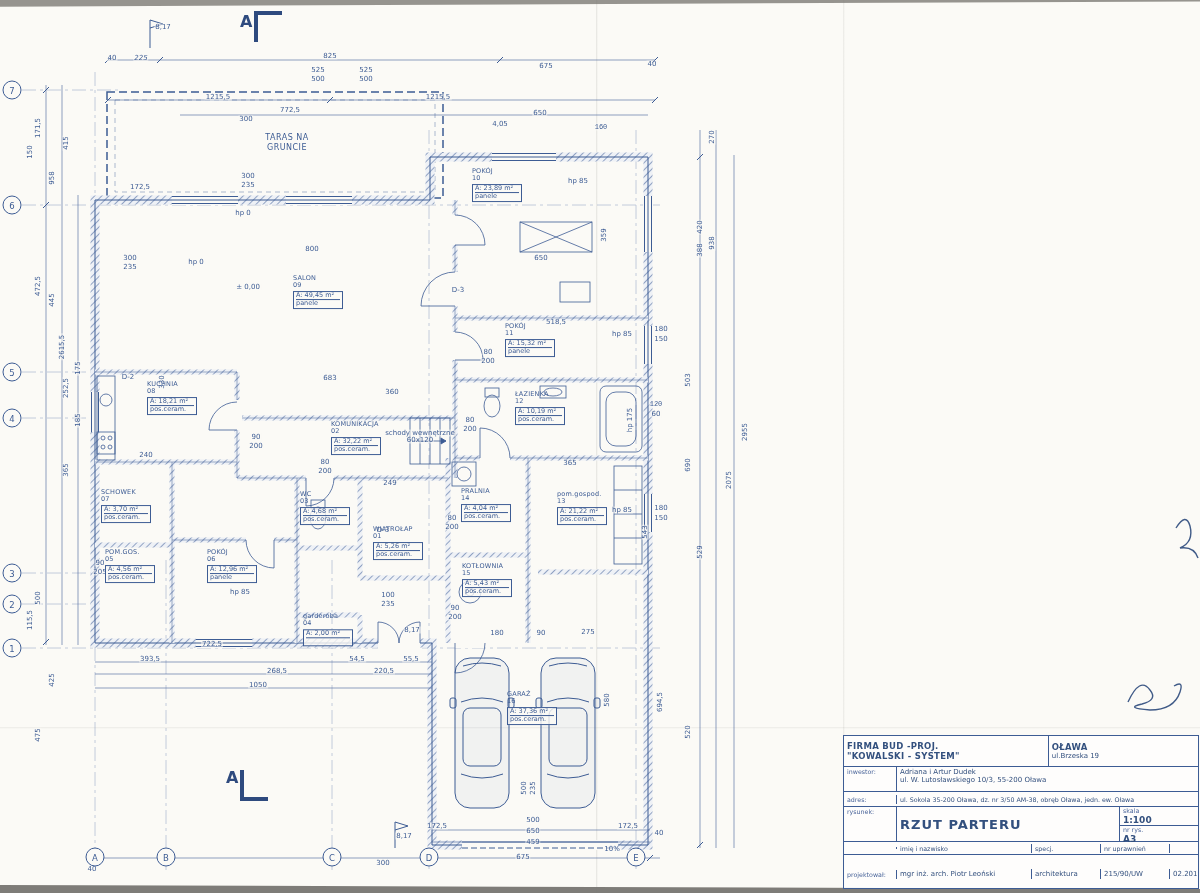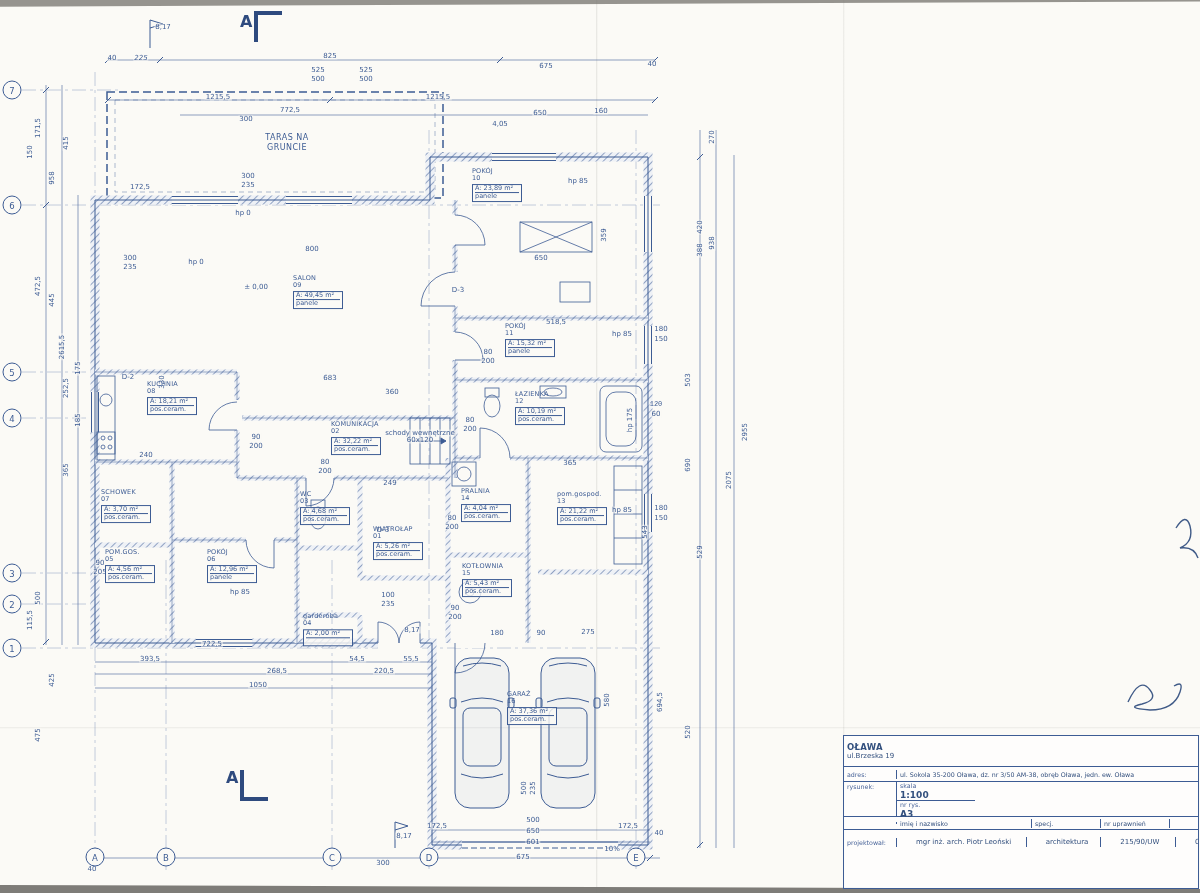--- a/index.html
+++ b/index.html
@@ -42,21 +42,21 @@
   .tblock .row{display:flex;border-bottom:1px solid #3d5c94;}
   .tblock .row:last-child{border-bottom:none;}
   .r-firm{height:30px;}
   .r-firm .cell{display:flex;flex-direction:column;justify-content:center;}
   .firm-name{font-size:8.5px;font-weight:bold;letter-spacing:.3px;}
   .r-obiekt{height:14px;align-items:center;}
   .r-inw{height:24px;}
   .r-adres{height:14px;align-items:center;}
   .r-rys{height:34px;}
   .r-cols{height:12px;align-items:center;font-size:6.3px;}
-  .r-proj{height:24px;align-items:center;gap:16px;}
+  .r-proj{height:24px;align-items:flex-end;}
   .lab{width:46px;flex:none;font-size:6.3px;color:#4a659a;}
   .big-name{font-size:13px;font-weight:bold;letter-spacing:1px;display:flex;align-items:center;}
   .mini{font-size:6.3px;color:#4a659a;}
 </style>
 </head>
 <body>
 
 <div class="page">
 
   <div class="edge-top"></div>
@@ -489,29 +489,29 @@
       <div class="dim" style="left: 318px; top: 70px;">525</div>
       <div class="dim" style="left: 318px; top: 79px;">500</div>
       <div class="dim" style="left: 366px; top: 70px;">525</div>
       <div class="dim" style="left: 366px; top: 79px;">500</div>
       <div class="dim" style="left: 218px; top: 97px;">1215,5</div>
       <div class="dim" style="left: 438px; top: 97px;">1215,5</div>
       <div class="dim" style="left: 290px; top: 110px;">772,5</div>
       <div class="dim" style="left: 246px; top: 119px;">300</div>
       <div class="dim" style="left: 540px; top: 113px;">650</div>
       <div class="dim" style="left: 500px; top: 124px;">4,05</div>
-      <div class="dim" style="left: 601px; top: 111px;">160</div>
+      <div class="dim" style="left: 601px; top: 127px; font-family: Liberation Mono, monospace;">160</div>
       <div class="dim" style="left: 140px; top: 187px;">172,5</div>
       <div class="dim" style="left: 248px; top: 176px;">300</div>
       <div class="dim" style="left: 248px; top: 185px;">235</div>
       <div class="dim" style="left: 243px; top: 213px;">hp 0</div>
       <div class="dim" style="left: 578px; top: 181px;">hp 85</div>
       <div class="dim" style="left: 312px; top: 249px;">800</div>
       <div class="dim" style="left: 541px; top: 258px;">650</div>
-      <div class="dim" style="left: 256px; top: 287px;">± 0,00</div>
+      <div class="dim" style="left: 248px; top: 287px;">± 0,00</div>
       <div class="dim" style="left: 196px; top: 262px;">hp 0</div>
       <div class="dim" style="left: 130px; top: 258px;">300</div>
       <div class="dim" style="left: 130px; top: 267px;">235</div>
       <div class="dim" style="left: 458px; top: 290px;">D-3</div>
       <div class="dim" style="left: 556px; top: 322px;">518,5</div>
       <div class="dim" style="left: 622px; top: 334px;">hp 85</div>
       <div class="dim" style="left: 661px; top: 329px;">180</div>
       <div class="dim" style="left: 661px; top: 339px;">150</div>
       <div class="dim" style="left: 488px; top: 352px;">80</div>
       <div class="dim" style="left: 488px; top: 361px;">200</div>
@@ -552,21 +552,21 @@
       <div class="dim" style="left: 212px; top: 644px;">722,5</div>
       <div class="dim" style="left: 277px; top: 671px;">268,5</div>
       <div class="dim" style="left: 357px; top: 659px;">54,5</div>
       <div class="dim" style="left: 384px; top: 671px;">220,5</div>
       <div class="dim" style="left: 411px; top: 659px;">55,5</div>
       <div class="dim" style="left: 258px; top: 685px;">1050</div>
       <div class="dim" style="left: 437px; top: 826px;">172,5</div>
       <div class="dim" style="left: 628px; top: 826px;">172,5</div>
       <div class="dim" style="left: 533px; top: 820px;">500</div>
       <div class="dim" style="left: 533px; top: 831px;">650</div>
-      <div class="dim" style="left: 533px; top: 842px;">601</div>
+      <div class="dim" style="left: 533px; top: 842px;">459</div>
       <div class="dim" style="left: 659px; top: 833px;">40</div>
       <div class="dim" style="left: 612px; top: 849px;">10%</div>
       <div class="dim" style="left: 523px; top: 857px;">675</div>
       <div class="dim" style="left: 383px; top: 863px;">300</div>
       <div class="dim" style="left: 404px; top: 836px;">8,17</div>
       <div class="dim" style="left: 92px; top: 869px;">40</div>
     </div>
 
   <div>
 
@@ -616,31 +616,43 @@
       <div class="bubble" style="left: 12px; top: 205px;">6</div>
       <div class="bubble" style="left: 12px; top: 372px;">5</div>
       <div class="bubble" style="left: 12px; top: 418px;">4</div>
       <div class="bubble" style="left: 12px; top: 573px;">3</div>
       <div class="bubble" style="left: 12px; top: 604px;">2</div>
       <div class="bubble" style="left: 12px; top: 648px;">1</div>
     </div>
 
   <div class="tblock">
     <div class="row r-firm">
+      <div class="cell" style="width:58%">
+        <div class="firm-name">FIRMA BUD -PROJ.</div>
+        <div class="firm-name">"KOWALSKI - SYSTEM"</div>
+      </div>
       <div class="cell" style="width:42%;border-right:none">
         <div class="firm-name">OŁAWA</div>
         <div>ul.Brzeska 19</div>
       </div>
     </div>
+    <div class="row r-inw">
+      <div class="cell lab">inwestor:</div>
+      <div class="cell" style="flex:1;border-right:none">
+        <div>Adriana i Artur Dudek</div>
+        <div>ul. W. Lutosławskiego 10/3, 55-200 Oława</div>
+      </div>
+    </div>
     <div class="row r-adres">
       <div class="cell lab">adres:</div>
       <div class="cell" style="flex:1;border-right:none;font-size:6.3px">ul. Sokola 35-200 Oława, dz. nr 3/50 AM-38, obręb Oława, jedn. ew. Oława</div>
     </div>
     <div class="row r-rys">
       <div class="cell lab">rysunek:</div>
+      <div class="cell big-name" style="flex:1">RZUT PARTERU</div>
       <div style="width:78px;display:flex;flex-direction:column">
         <div style="flex:1;border-bottom:1px solid #3d5c94;padding:0 3px">
           <span class="mini">skala</span>
           <div style="font-size:9px;font-weight:bold">1:100</div>
         </div>
         <div style="flex:1;padding:0 3px">
           <span class="mini">nr rys.</span>
           <div style="font-size:9px;font-weight:bold">A3</div>
         </div>
       </div>

